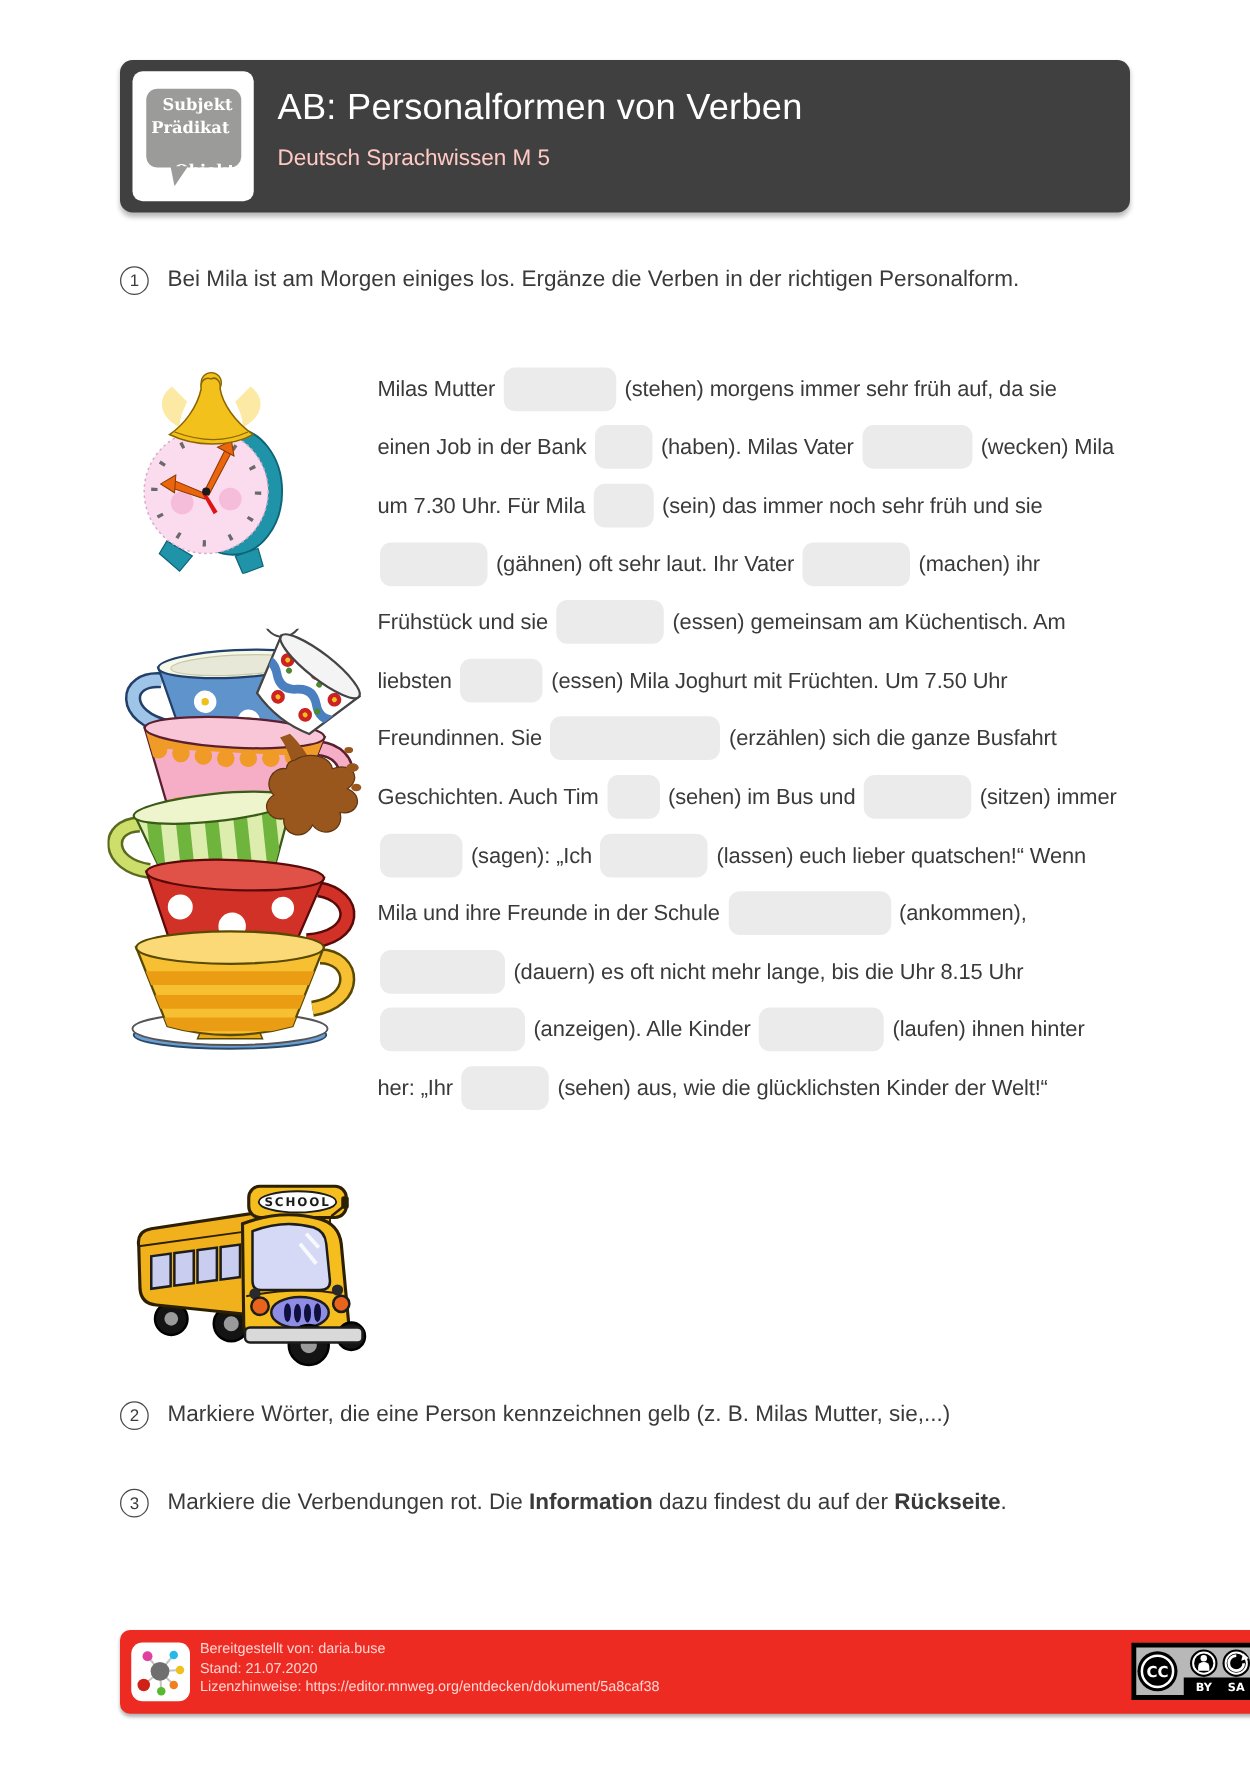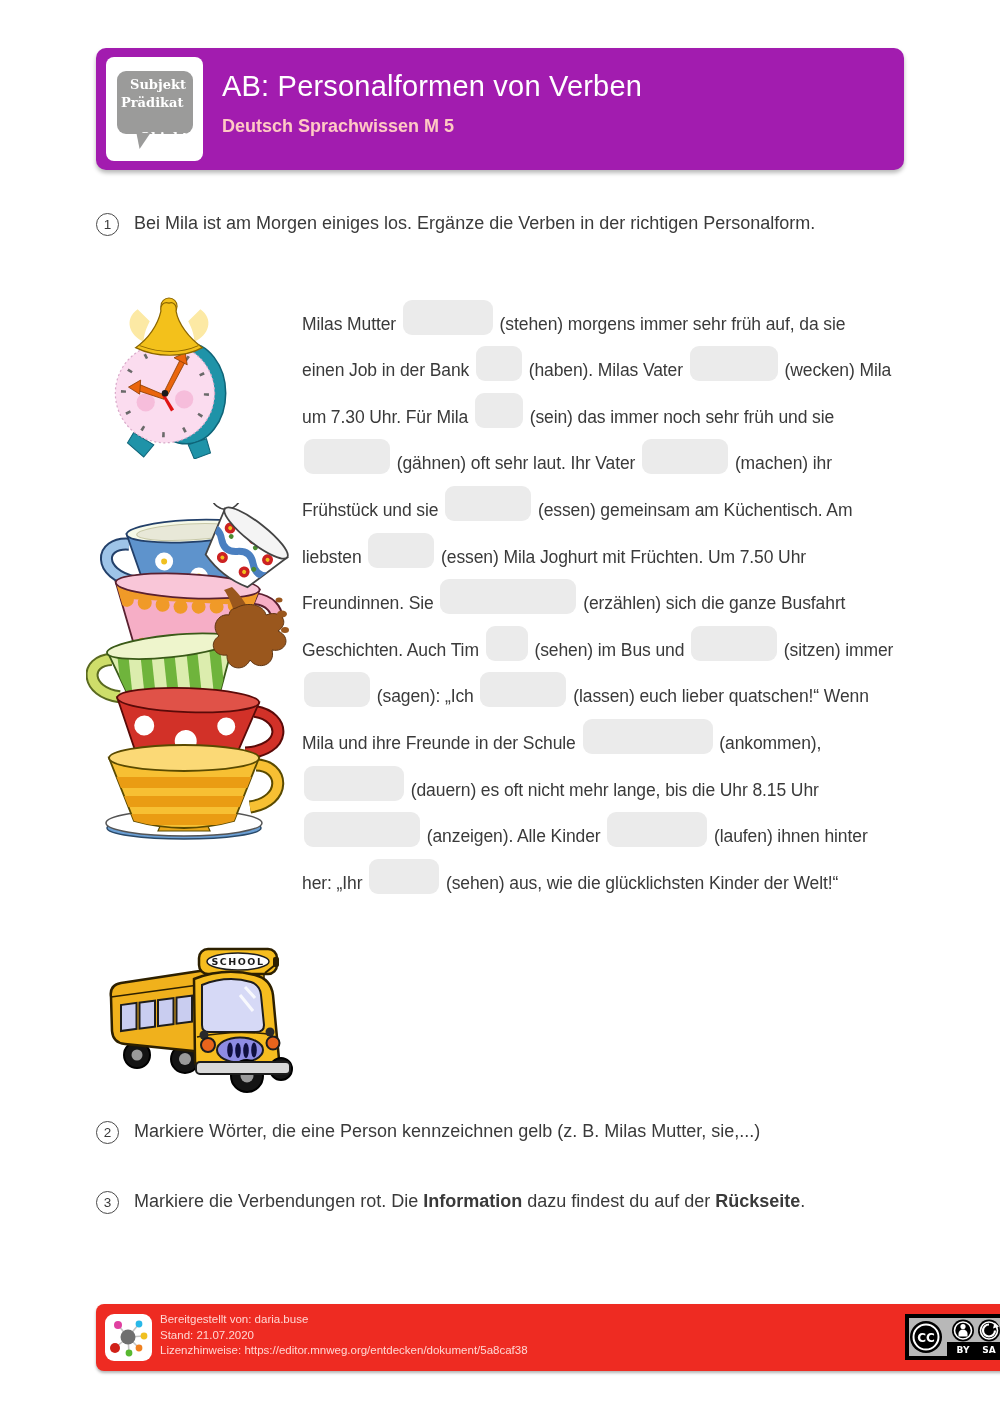--- a/index.html
+++ b/index.html
@@ -1,37 +1,37 @@
 <!DOCTYPE html>
 <html><head>
 <meta charset="utf-8">
 <style>
   * { margin:0; padding:0; box-sizing:border-box; }
   html,body { background:#fff; }
   body { width:1000px; height:1416px; position:relative; font-family:"Liberation Sans",sans-serif; color:#3a3a3a; }
   .page { position:absolute; inset:0; background:#ffffff; overflow:hidden; }
 
   
-  .header { position:absolute; left:96px; top:48px; width:808px; height:122px; background:#a21caf; border-radius:10px; box-shadow:0 3px 4px rgba(0,0,0,.28); }
+  .header { position:absolute; left:96px; top:48px; width:808px; height:122px; background:#404040; border-radius:10px; box-shadow:0 3px 4px rgba(0,0,0,.28); }
   .logo-box { position:absolute; left:10px; top:9px; width:97px; height:104px; background:#fff; border-radius:8px; }
   .bubble { position:absolute; left:11px; top:14px; width:76px; height:63px; background:#9b9b9a; border-radius:9px; color:#fff; font-family:"DejaVu Serif",serif; font-weight:bold; font-size:13px; line-height:17.5px; padding:5px 5px 0 4px; }
   .bubble .l1 { padding-left:9px; }
   .bubble .l3 { text-align:right;margin-top:18px; }
   .bubble-tail { position:absolute; left:29px; top:76px; width:0; height:0; border-left:6px solid transparent; border-right:8px solid transparent; border-top:16px solid #9b9b9a; transform:skewX(-10deg); }
   .header-title { position:absolute; left:126px; top:22px; color:#fff; font-size:29px; letter-spacing:.2px; }
-  .header-subtitle { position:absolute; left:126px; top:68px; color:#ffc9c4; font-size:18px;font-weight:bold; }
+  .header-subtitle { position:absolute; left:126px; top:68px; color:#ffc9c4; font-size:18px; }
 
   
   .task-row { position:absolute; left:96px; width:810px; display:flex; align-items:flex-start; gap:15px; font-size:18px; color:#3a3a3a; }
   .task-circle { flex:0 0 auto; width:23px; height:23px; border:1.5px solid #4a4a4a; border-radius:50%; font-size:13.5px; display:flex; align-items:center; justify-content:center; margin-top:0; }
   .task-text b { font-weight:bold; }
 
   
   .exercise { position:absolute; left:302px; top:288px; width:625px; }
-  .ex-line { display:flex; align-items:flex-end; height:46.6px; font-size:17.5px; letter-spacing:-.1px; flex-wrap:nowrap; }
+  .ex-line { display:flex; align-items:center; height:46.6px; font-size:17.5px; letter-spacing:-.1px; flex-wrap:nowrap; }
   .ex-line .t { white-space:pre; flex:0 0 auto; }
   .blank { display:inline-block; height:35px; background:#ebebeb; border-radius:9px; flex:0 0 auto; margin:0 2px; }
 
   .illu { position:absolute; }
 
   
   .footer { position:absolute; left:96px; top:1304px; width:920px; height:67px; background:#ee2b22; border-radius:8px; box-shadow:0 2px 3px rgba(0,0,0,.3); }
   .f-logo { position:absolute; left:9px; top:10px; width:47px; height:47px; background:#fff; border-radius:9px; }
   .f-info { position:absolute; left:64px; top:8px; font-size:11.5px; line-height:15.5px; color:#ffd6d2; }
   .f-page { position:absolute; left:0; right:0; top:15px; text-align:center; color:#fff; font-size:20px; }

